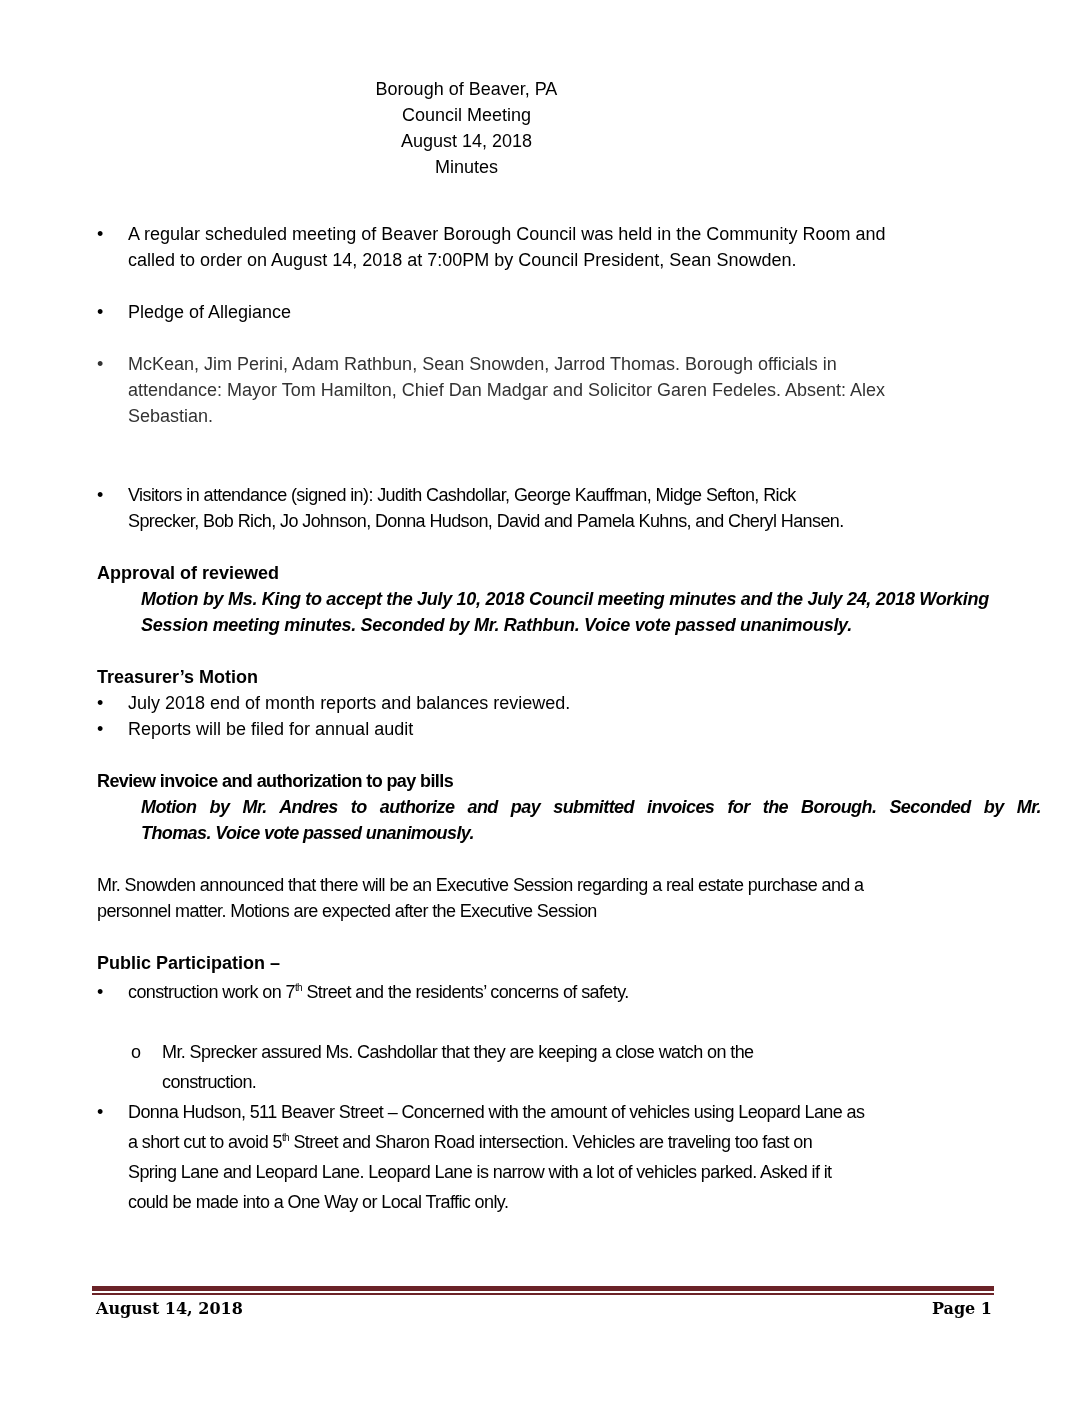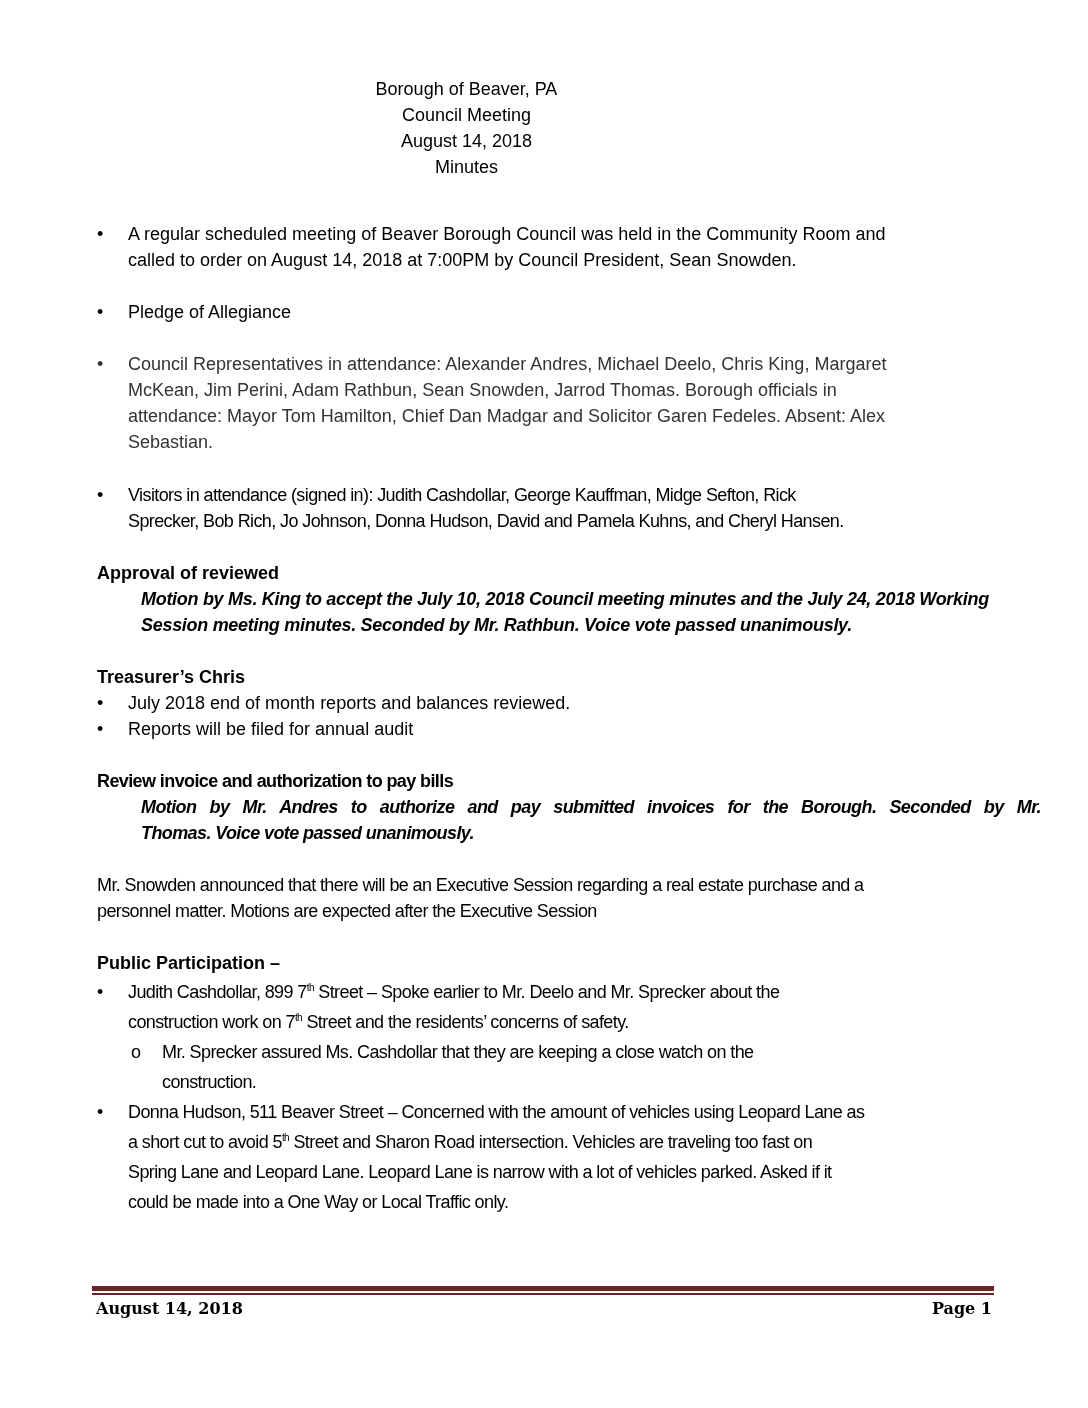--- a/index.html
+++ b/index.html
@@ -48,42 +48,41 @@
   <div class="bullet-item" style="top:299px">
     <span class="dot">•</span>
     <div class="txt">
       <div>Pledge of Allegiance</div>
     </div>
   </div>
 
   <div class="bullet-item gray" style="top:351px">
     <span class="dot">•</span>
     <div class="txt">
-      <div>Council Representatives in attendance: Alexander Andres, Michael Deelo, Chris King, Margaret</div>
       <div>McKean, Jim Perini, Adam Rathbun, Sean Snowden, Jarrod Thomas.  Borough officials in</div>
       <div>attendance:  Mayor Tom Hamilton, Chief Dan Madgar and Solicitor Garen Fedeles. Absent:  Alex</div>
       <div>Sebastian.</div>
     </div>
   </div>
 
   <div class="bullet-item narrow" style="top:482px">
     <span class="dot">•</span>
     <div class="txt">
       <div>Visitors in attendance (signed in):  Judith Cashdollar, George Kauffman, Midge Sefton, Rick</div>
       <div>Sprecker, Bob Rich, Jo Johnson, Donna Hudson, David and Pamela Kuhns, and Cheryl Hansen.</div>
     </div>
   </div>
 
   <div class="block bold" style="top:560px">Approval of reviewed</div>
   <div class="block bi" style="top:586px; letter-spacing:-0.3px">
     <div>Motion by Ms. King to accept the July 10, 2018 Council meeting minutes and the July 24, 2018 Working</div>
     <div>Session meeting minutes.  Seconded by Mr. Rathbun.  Voice vote passed unanimously.</div>
   </div>
 
-  <div class="block bold" style="top:664px">Treasurer’s Chris</div>
+  <div class="block bold" style="top:664px">Treasurer’s Motion</div>
   <div class="bullet-item" style="top:690px">
     <span class="dot">•</span>
     <div class="txt">July 2018 end of month reports and balances reviewed.</div>
   </div>
   <div class="bullet-item" style="top:716px">
     <span class="dot">•</span>
     <div class="txt">Reports will be filed for annual audit</div>
   </div>
 
   <div class="block bold narrow" style="top:768px">Review invoice and authorization to pay bills</div>
@@ -95,21 +94,20 @@
   <div class="block narrow" style="top:872px">
     <div>Mr. Snowden announced that there will be an Executive Session regarding a real estate purchase and a</div>
     <div>personnel matter. Motions are expected after the Executive Session</div>
   </div>
 
   <div class="block bold" style="top:950px">Public Participation –</div>
 
   <div class="bullet-item narrow" style="top:977px; line-height:30px">
     <span class="dot">•</span>
     <div class="txt">
-      <div><span>Judith Cashdollar, 899 7</span><sup>th</sup><span> Street – Spoke earlier to Mr. Deelo and Mr. Sprecker about the</span></div>
       <div><span>construction work on 7</span><sup>th</sup><span> Street and the residents’ concerns of safety.</span></div>
     </div>
   </div>
 
   <div class="sub-item narrow" style="top:1037px">
     <span class="circ">o</span>
     <div class="txt">
       <div>Mr. Sprecker assured Ms. Cashdollar that they are keeping a close watch on the</div>
       <div>construction.</div>
     </div>

